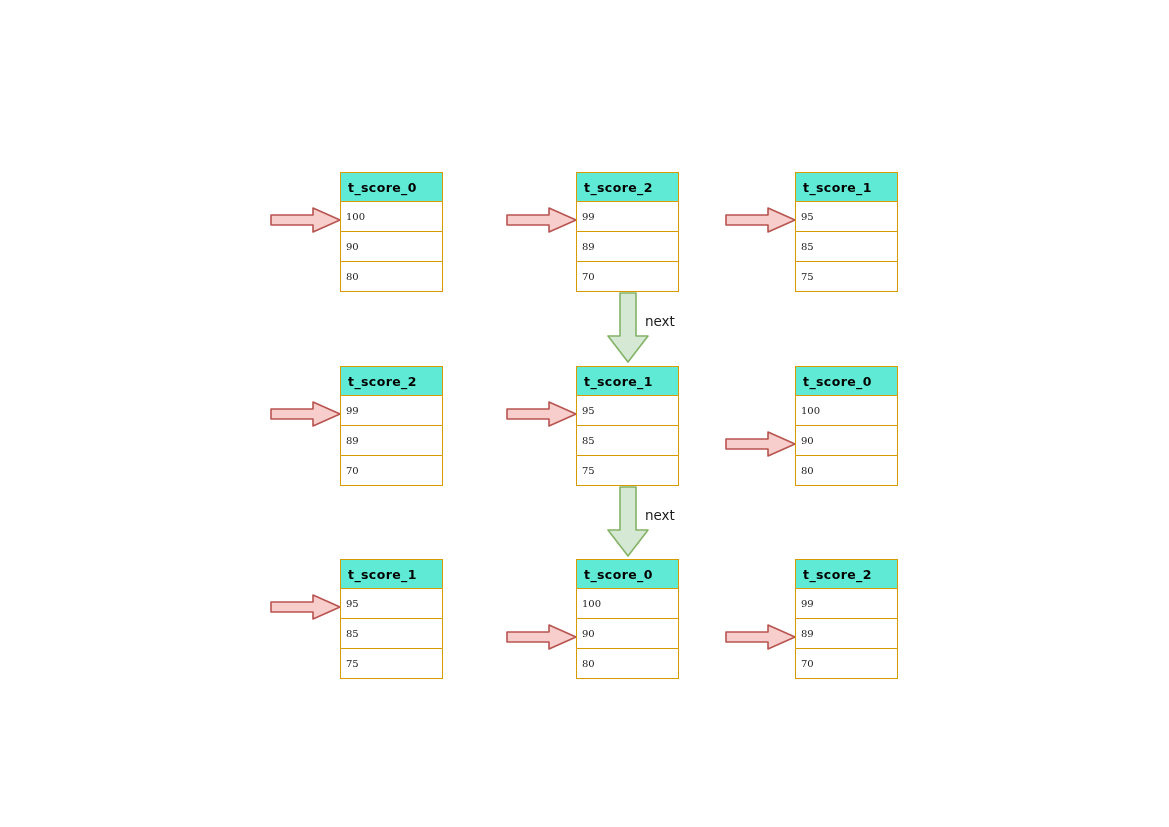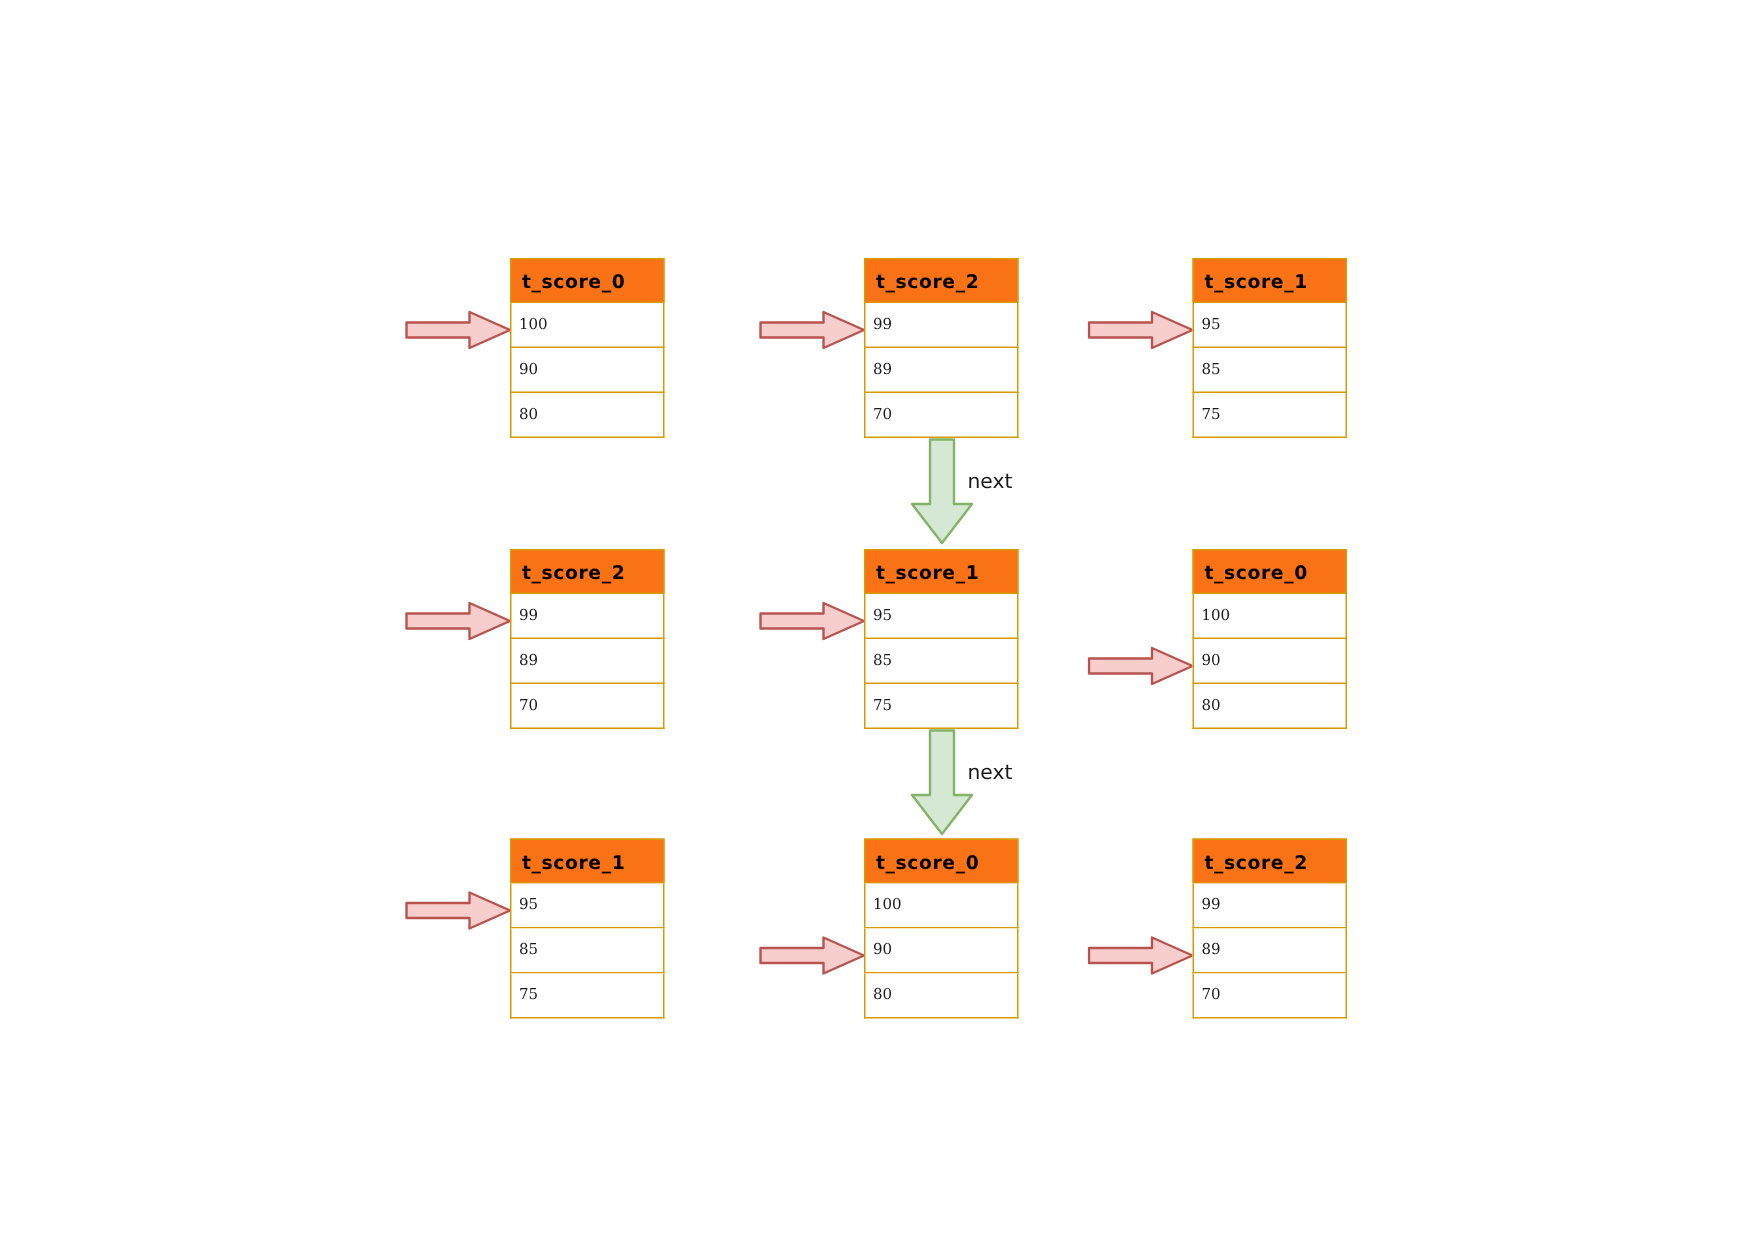--- a/index.html
+++ b/index.html
@@ -19,21 +19,21 @@
   
   .tbl {
     position: absolute;
     width: 103px;
     box-sizing: border-box;
   }
   .tbl .hdr {
     height: 30px;
     line-height: 30px;
     box-sizing: border-box;
-    background: #f97316;
+    background: #5eead4;
     border: 1.6px solid #d79b00;
     color: #000000;
     font-family: "DejaVu Sans", sans-serif;
     font-weight: bold;
     font-size: 12.5px;
     letter-spacing: 0.4px;
     padding-left: 7px;
     white-space: nowrap;
   }
   .tbl .row {

